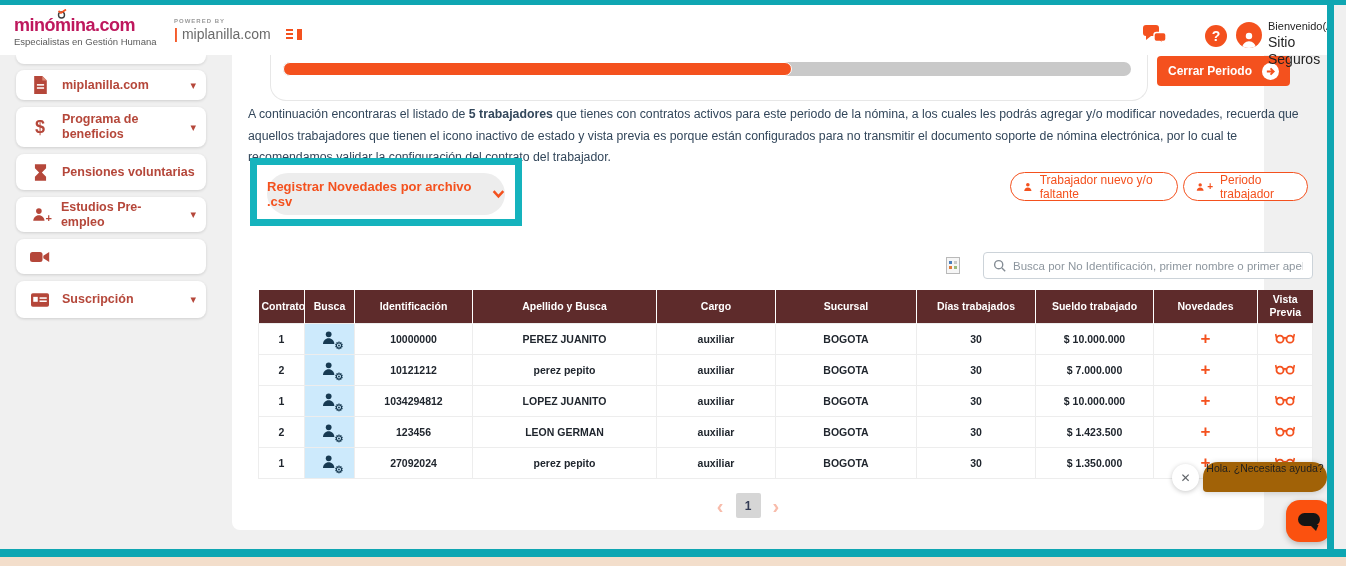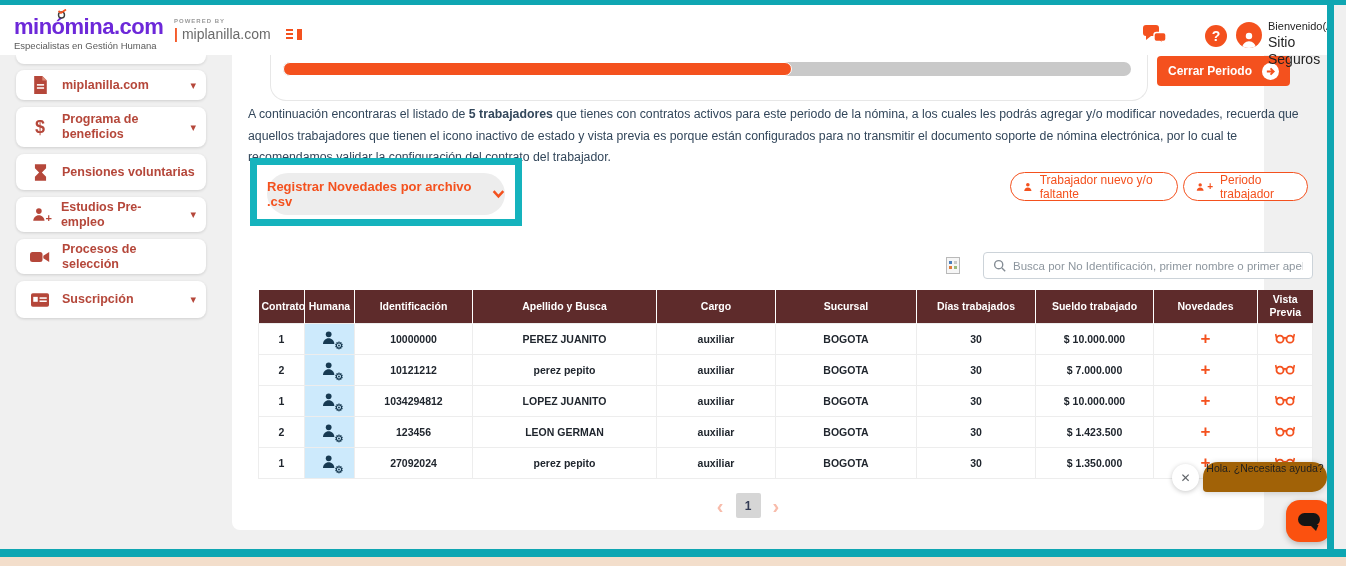--- a/index.html
+++ b/index.html
@@ -11,21 +11,21 @@
   
   .frame-top { left:0; top:0; width:1346px; height:5px; background:#0fa6b2; z-index:60; }
   .frame-right { left:1327px; top:0; width:7px; height:557px; background:#0fa6b2; z-index:60; }
   .frame-bottom { left:0; top:549px; width:1346px; height:8px; background:#0fa6b2; z-index:60; }
   .outside-right { left:1334px; top:0; width:12px; height:566px; background:#f0f0f0; z-index:59; }
   .taskbar { left:0; top:557px; width:1346px; height:9px; background:#f3decb; z-index:61; }
 
   
   .header { left:0; top:5px; width:1327px; height:50px; background:#ffffff; z-index:5; }
   .logo { left:14px; top:11px; }
-  .logo-title { font-size:22px; font-weight:700; color:#6d28d9; letter-spacing:-0.5px; line-height:1; }
+  .logo-title { font-size:18px; font-weight:700; color:#be185d; letter-spacing:-0.5px; line-height:1; }
   .logo-sub { font-size:9.5px; color:#5a5a5a; margin-top:2px; }
   .logo-badge { position:absolute; left:41px; top:-7px; }
   .powered { left:174px; top:13px; }
   .powered-label { font-size:6px; letter-spacing:1px; color:#9a9a9a; font-weight:700; }
   .powered-row { display:flex; align-items:center; gap:4px; margin-top:2px; }
   .powered-bar { color:#f4511e; font-weight:700; font-size:14px; }
   .powered-brand { font-size:14px; color:#6b6b6b; }
   .toggle-icon { left:286px; top:24px; width:16px; height:12px; cursor:pointer; }
   .toggle-icon .b { position:absolute; left:0; width:7px; height:2px; background:#f4511e; }
   .toggle-icon .r { position:absolute; right:0; top:0; width:5px; height:11px; background:#f4511e; }
@@ -193,21 +193,20 @@
         <span class="side-label">Estudios Pre-empleo</span>
         <span class="side-caret">▾</span>
       </div>
       <div class="side-card" style="height:35px">
         <span class="side-ico">
           <svg width="20" height="14" viewBox="0 0 24 16">
               <rect x="0" y="2" width="15" height="12" rx="3"></rect>
               <path d="M16 6.5L23 2v12l-7-4.5z"></path>
             </svg>
         </span>
-        <span class="side-label">Procesos de selección</span>
       </div>
       <div class="side-card" style="height:37px">
         <span class="side-ico">
           <svg width="18" height="14" viewBox="0 0 20 15">
               <rect width="20" height="15" rx="2"></rect>
               <rect x="2.5" y="4" width="5" height="5.5" fill="#fff"></rect>
               <rect x="9.5" y="4.5" width="8" height="1.7" fill="#fff"></rect>
               <rect x="9.5" y="8" width="8" height="1.7" fill="#fff"></rect>
             </svg>
         </span>
@@ -285,21 +284,21 @@
           <col style="width:119px">
         <col style="width:141px">
           <col style="width:119px">
           <col style="width:118px">
           <col style="width:104px">
           <col style="width:55px">
       </colgroup>
       <thead>
         <tr>
           <th>Contrato</th>
-          <th>Humana</th>
+          <th>Busca</th>
           <th>Identificación</th>
           <th>Apellido y Busca</th>
           <th>Cargo</th>
           <th>Sucursal</th>
           <th>Días trabajados</th>
           <th>Sueldo trabajado</th>
           <th>Novedades</th>
           <th>Vista Previa</th>
         </tr>
       </thead>

